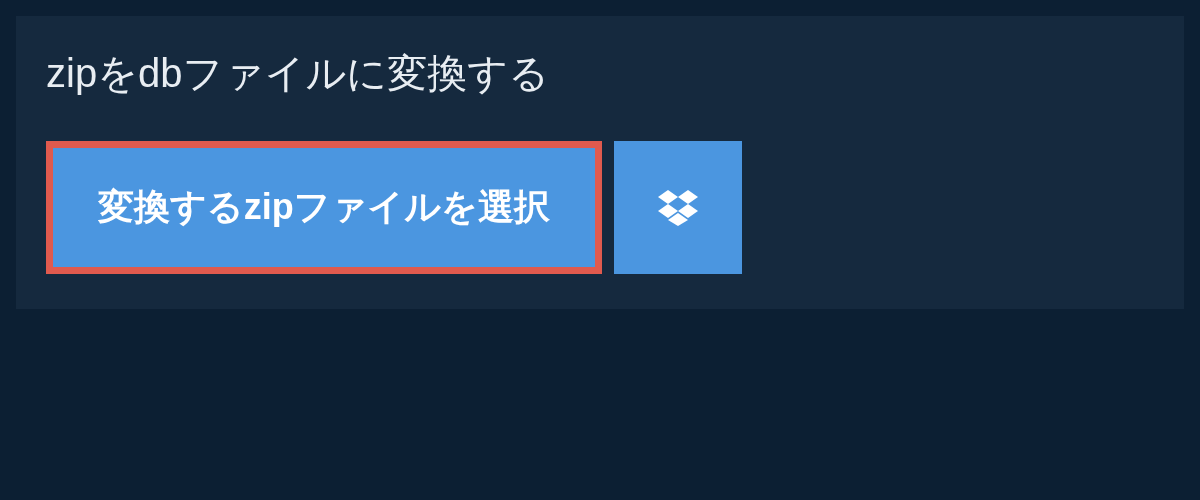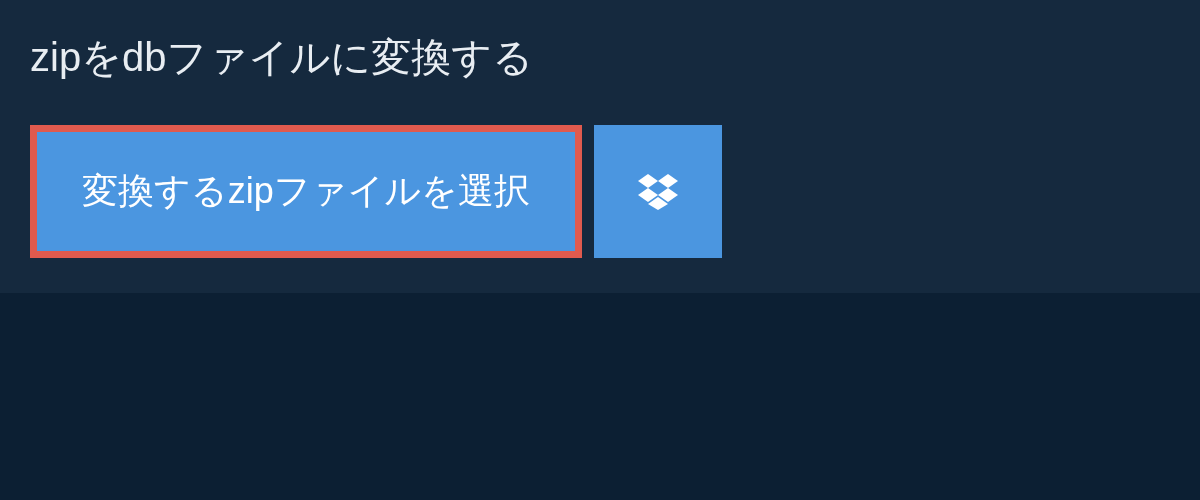--- a/index.html
+++ b/index.html
@@ -9,21 +9,21 @@
     }
     body {
       width: 1200px;
       height: 500px;
       background-color: #0c1f33;
       font-family: Arial, "Hiragino Sans", "Meiryo", sans-serif;
       overflow: hidden;
     }
     .panel {
       background-color: #15293e;
-      margin: 0;
+      margin: 16px;
       padding-bottom: 35px;
     }
     .title-bar {
       background-color: #15293e;
       display: inline-block;
       padding: 30px 30px 20px 30px;
     }
     .title {
       color: #e8edf2;
       font-size: 40px;
@@ -32,21 +32,21 @@
     .button-row {
       display: flex;
       padding: 20px 30px 0 30px;
       gap: 12px;
     }
     .select-button {
       background-color: #4b96e0;
       border: 7px solid #e05a4e;
       color: #ffffff;
       font-size: 36px;
-      font-weight: normal;
+      font-weight: bold;
       padding: 35px 45px;
       cursor: pointer;
       display: flex;
       align-items: center;
       justify-content: center;
     }
     .dropbox-button {
       background-color: #4b96e0;
       border: none;
       width: 128px;

